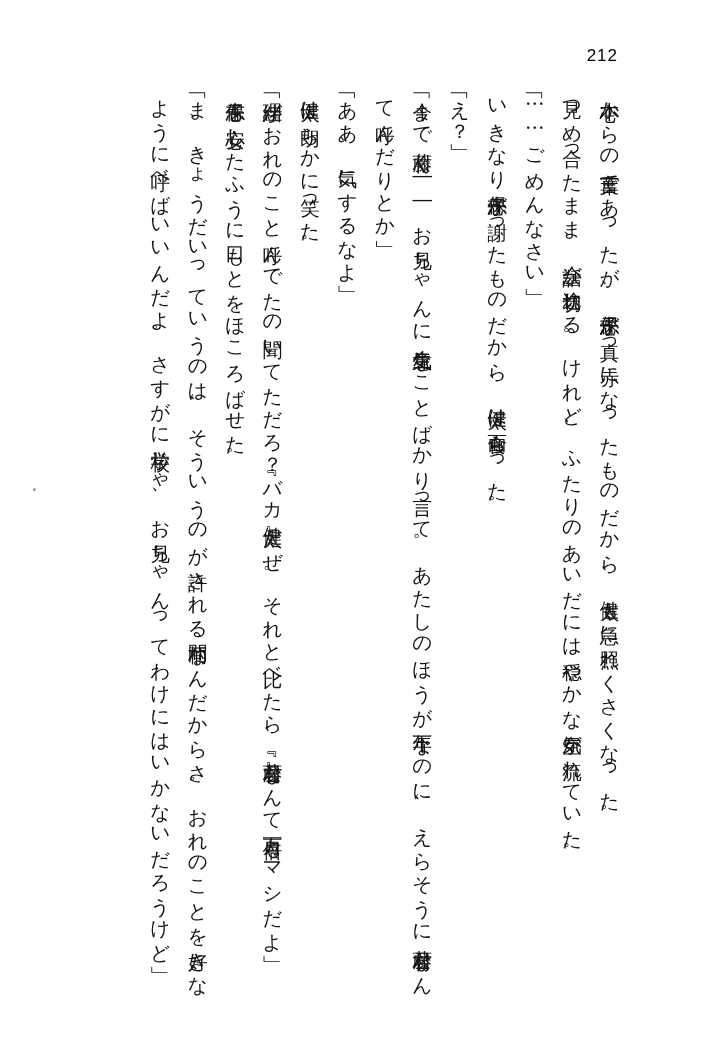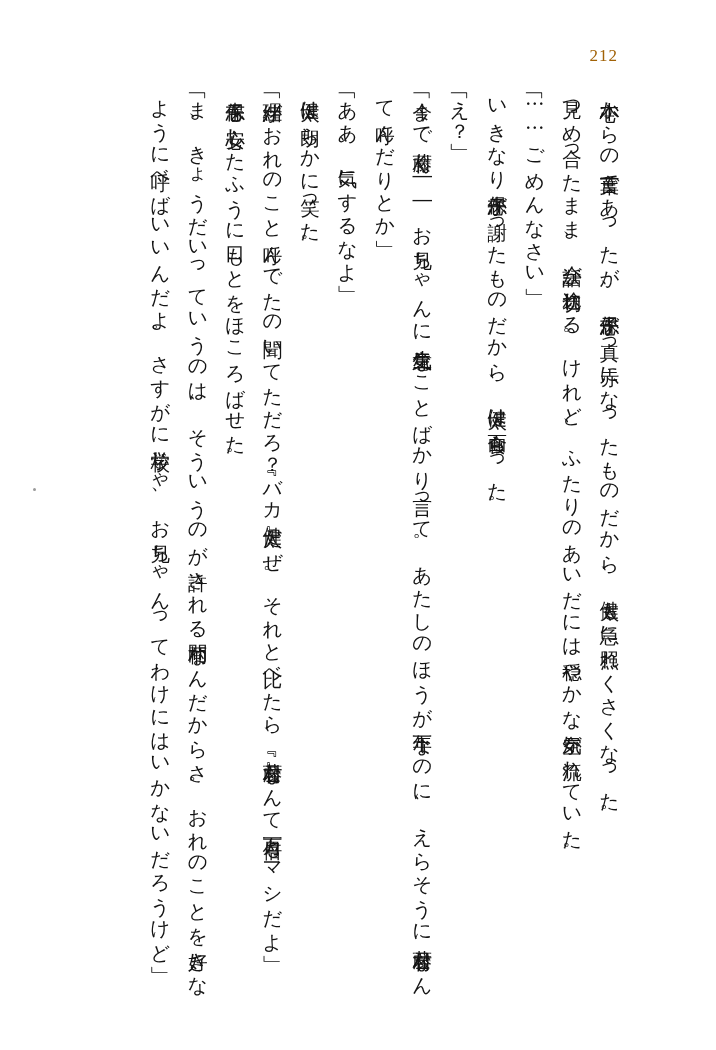--- a/index.html
+++ b/index.html
@@ -16,22 +16,22 @@
     font-family: "DejaVu Serif", "Liberation Serif", serif;
     color: #111111;
   }
   
   .page-number {
     position: absolute;
     top: 46px;
     right: 98px;
     font-size: 17px;
     letter-spacing: 1px;
-    color: #a16207;
-    font-family: Liberation Serif, serif;
+    color: #000000;
+    font-family: Liberation Sans, sans-serif;
   }
   
   .text-block {
     position: absolute;
     top: 86px;
     right: 88px;
     left: 74px;
     height: 900px;
     writing-mode: vertical-rl;
     -webkit-writing-mode: vertical-rl;

